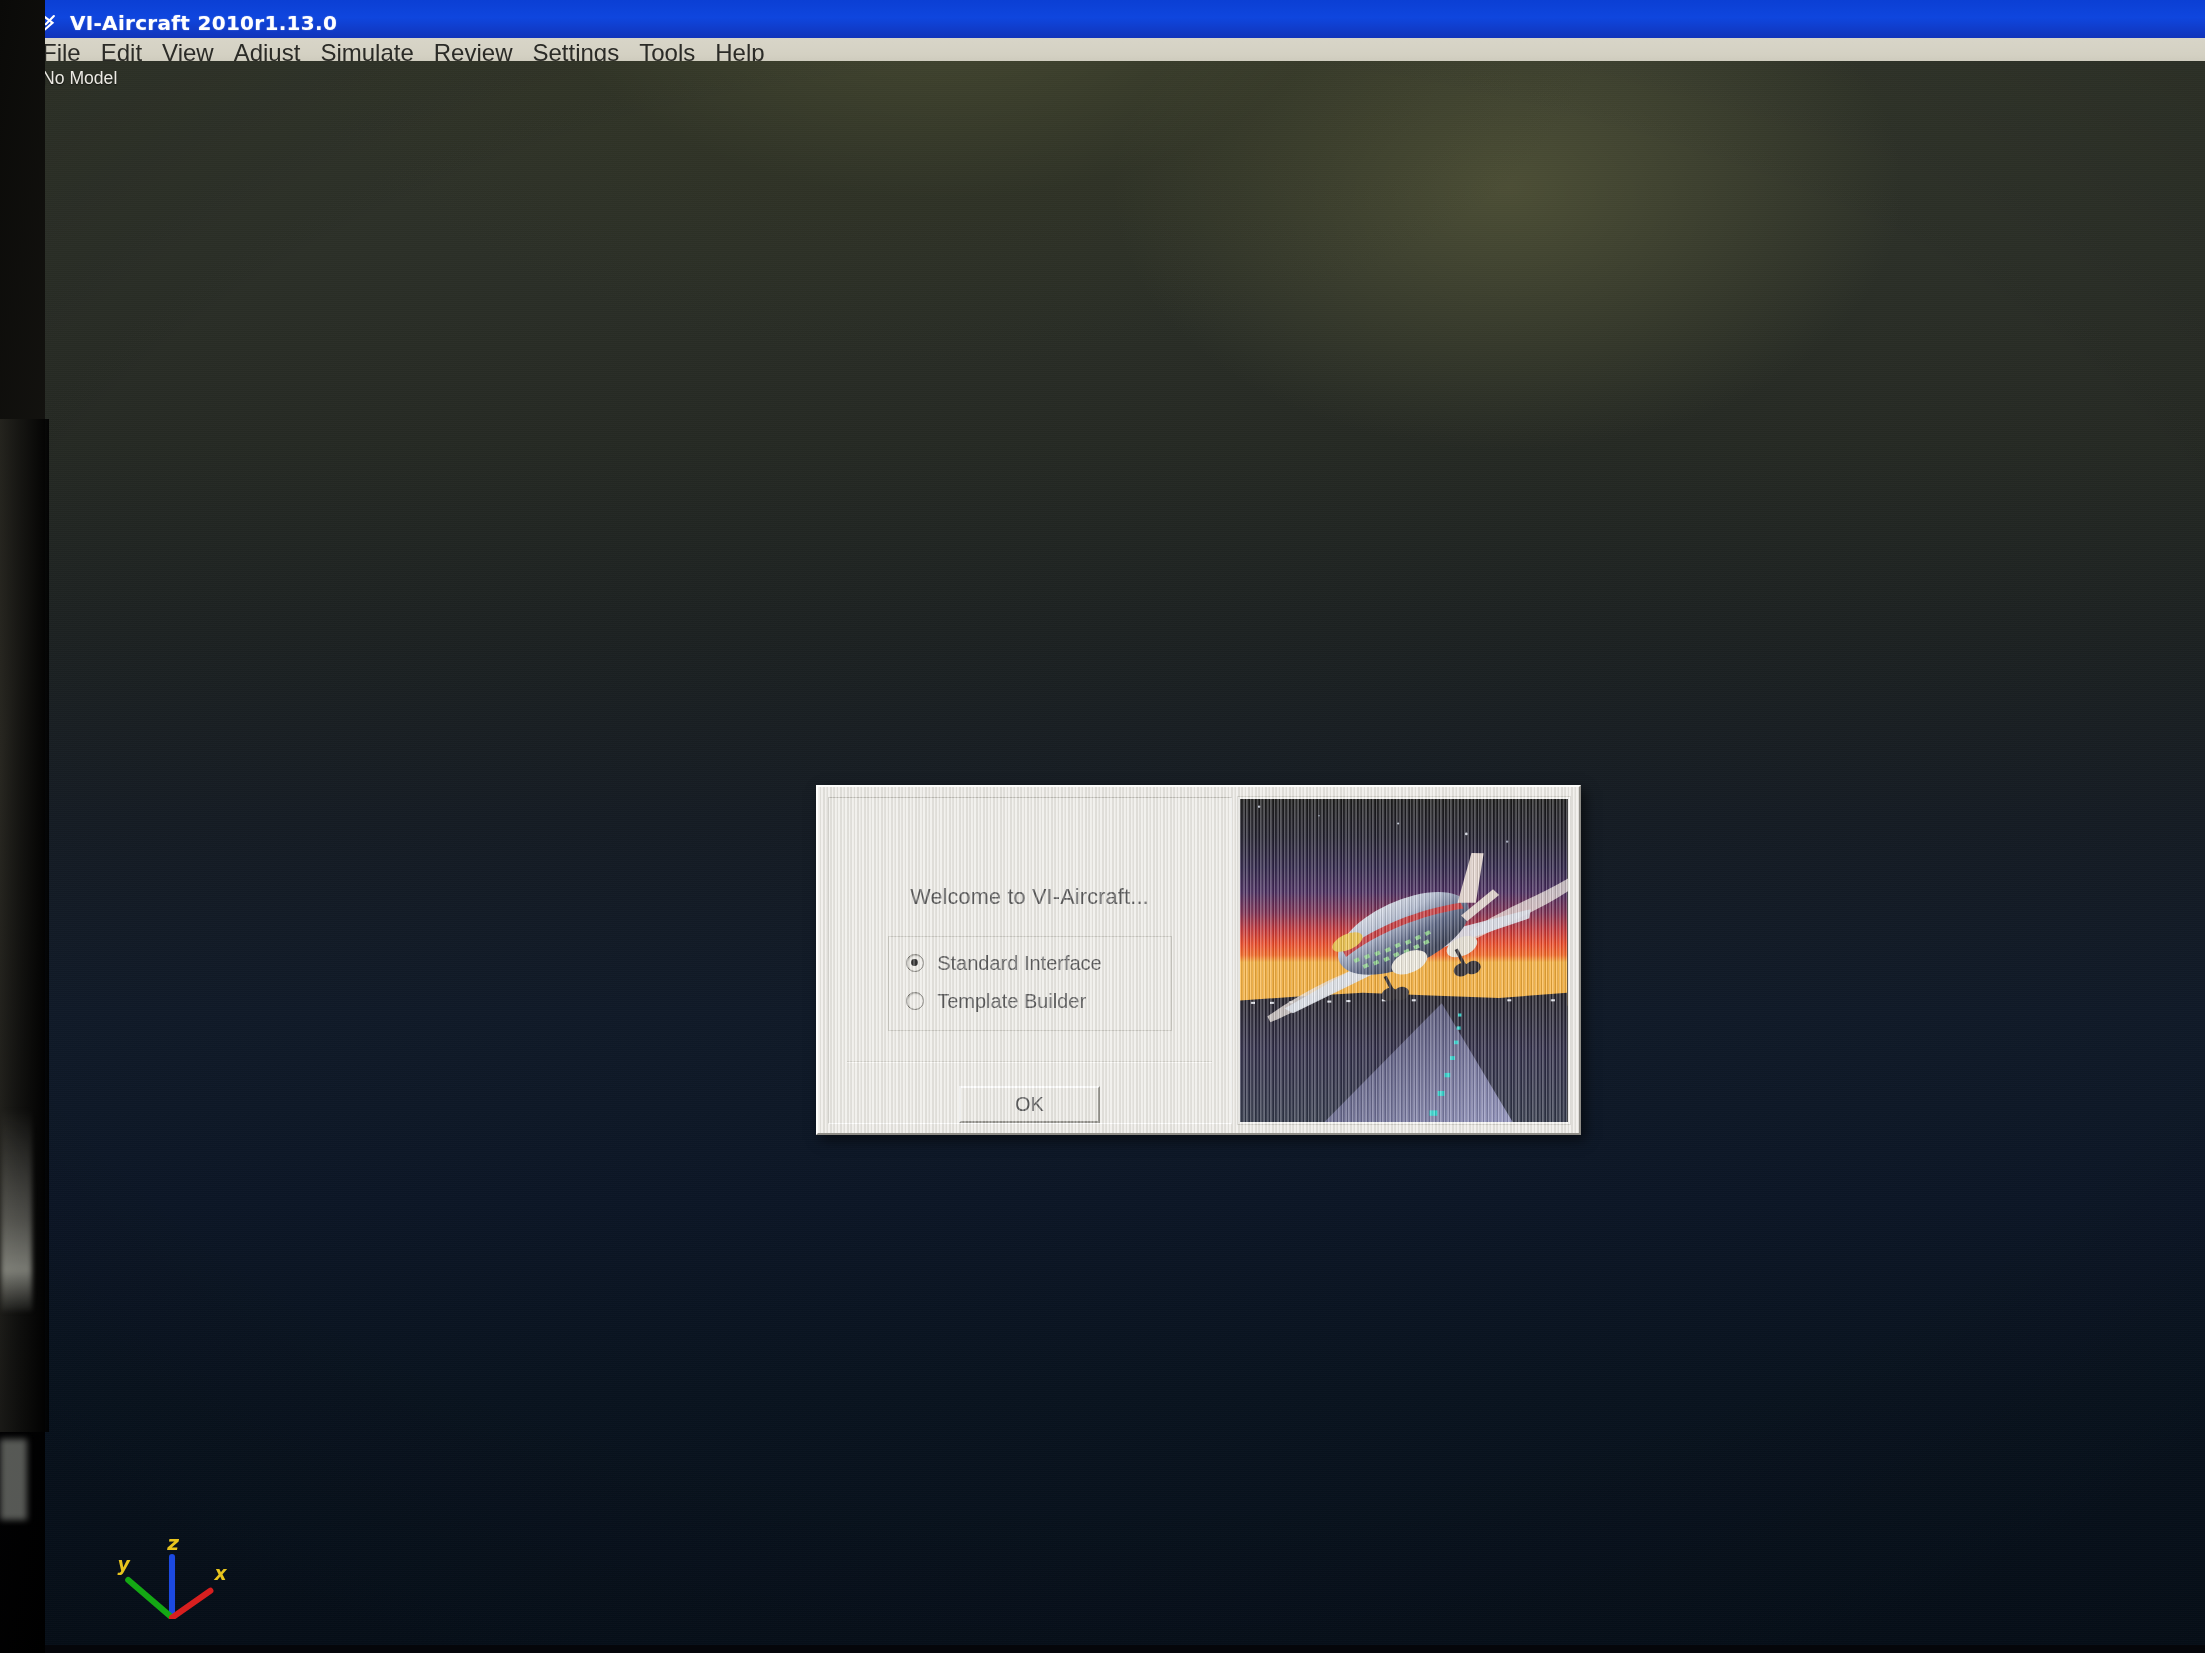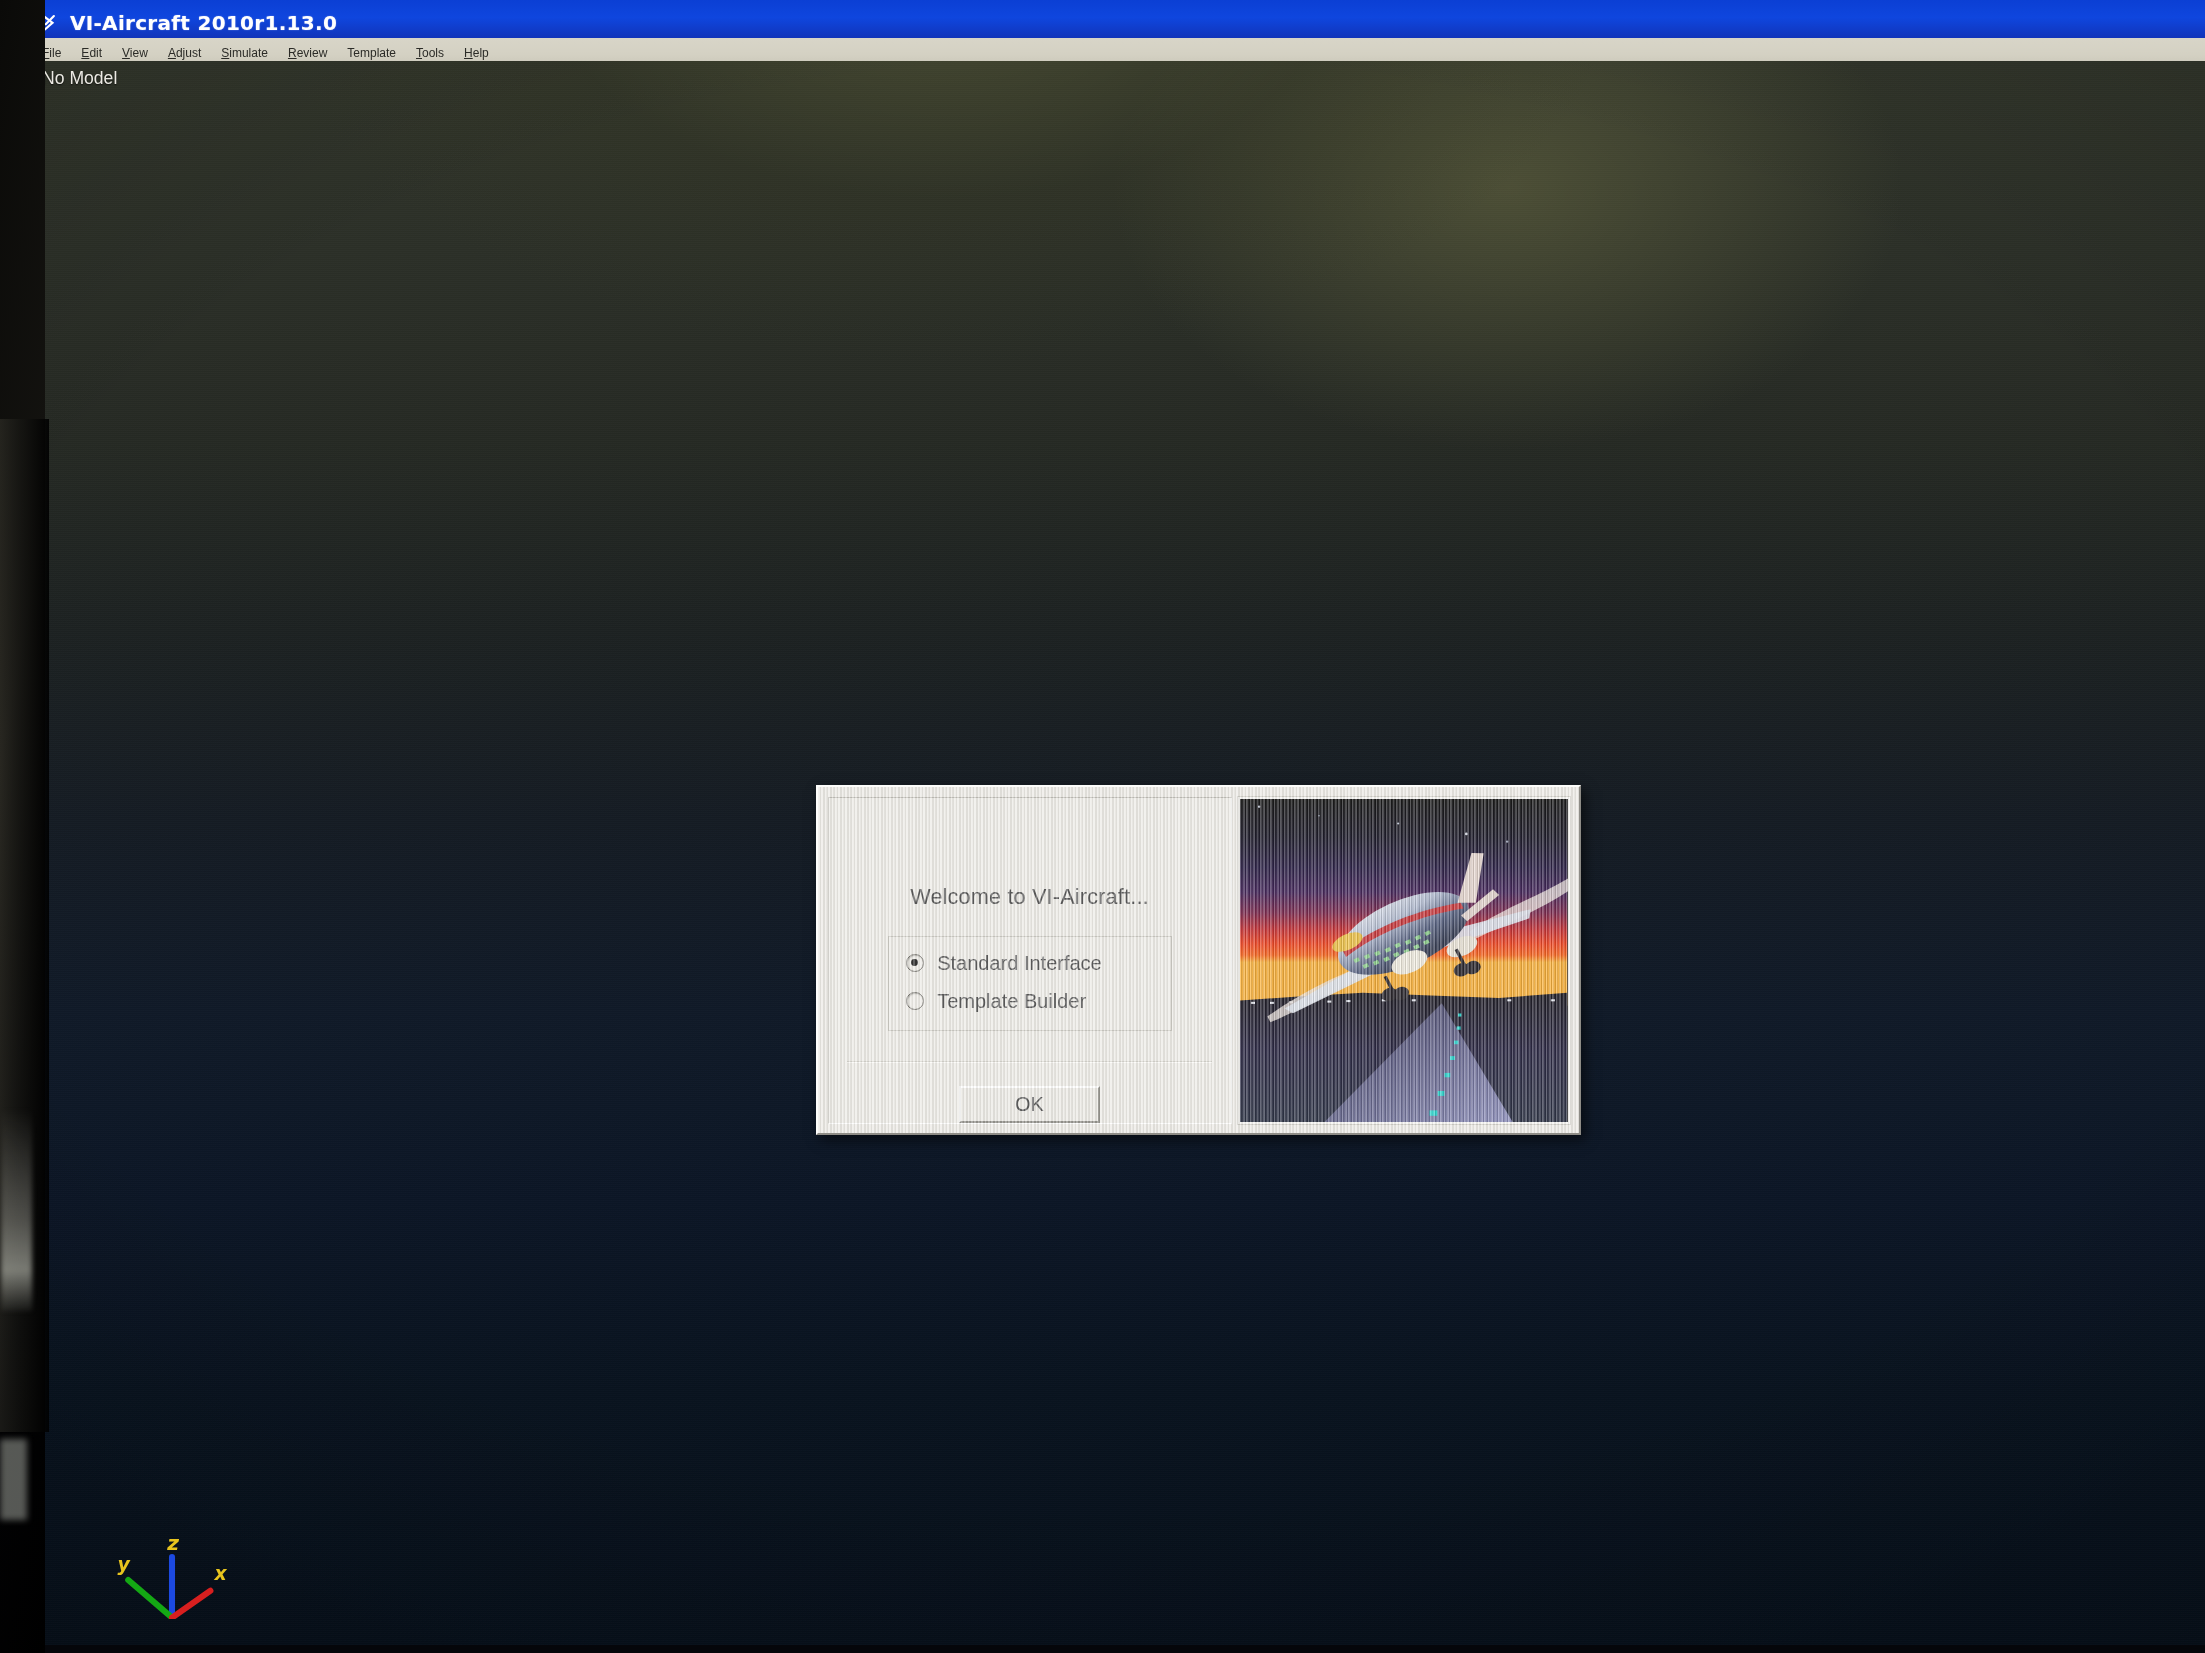--- a/index.html
+++ b/index.html
@@ -103,21 +103,21 @@
     height: 31px;
     background: linear-gradient(180deg, #d8d5c8 0%, #d4d1c3 55%, #c9c6b8 100%);
     display: flex;
     align-items: center;
     padding-left: 15px;
     box-sizing: border-box;
     border-bottom: 1.4px solid #b8b5a6;
   }
   .menu-item {
     color: #2b2b27;
-    font-size: 12px;
+    font-size: 24px;
     margin-right: 20px;
     white-space: nowrap;
     cursor: default;
     font-family: "Liberation Sans", sans-serif;
   }
   .menu-item .mn {
     text-decoration: underline;
   }
 
   
@@ -341,21 +341,21 @@
       <div class="title-text">VI-Aircraft 2010r1.13.0</div>
     </div>
 
     <div class="menubar">
       <div class="menu-item"><span class="mn">F</span>ile</div>
       <div class="menu-item"><span class="mn">E</span>dit</div>
       <div class="menu-item"><span class="mn">V</span>iew</div>
       <div class="menu-item"><span class="mn">A</span>djust</div>
       <div class="menu-item"><span class="mn">S</span>imulate</div>
       <div class="menu-item"><span class="mn">R</span>eview</div>
-      <div class="menu-item">Template</div>
+      <div class="menu-item">Settings</div>
       <div class="menu-item"><span class="mn">T</span>ools</div>
       <div class="menu-item"><span class="mn">H</span>elp</div>
     </div>
 
     <div class="viewport">
       <div class="vp-noise"></div>
       <div class="vp-vignette"></div>
 
       <div class="no-model">No Model</div>
 

